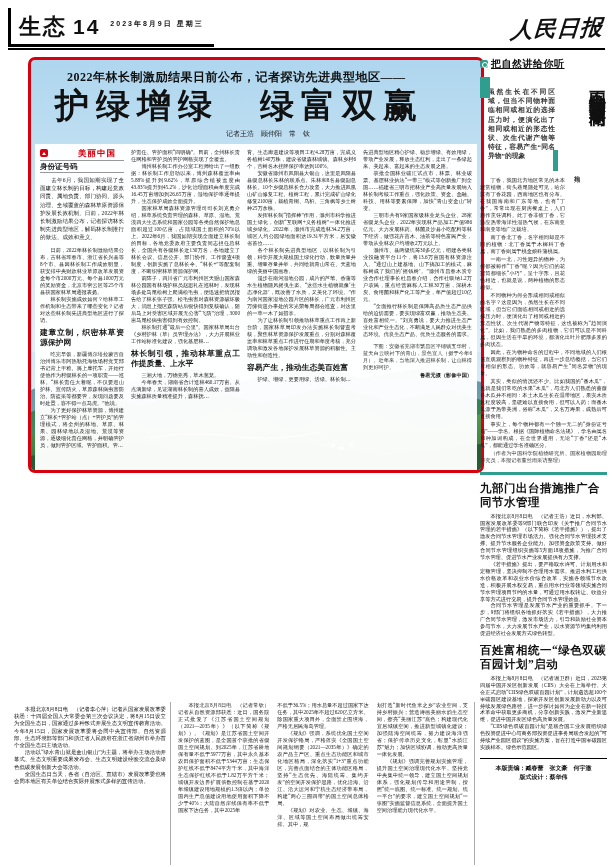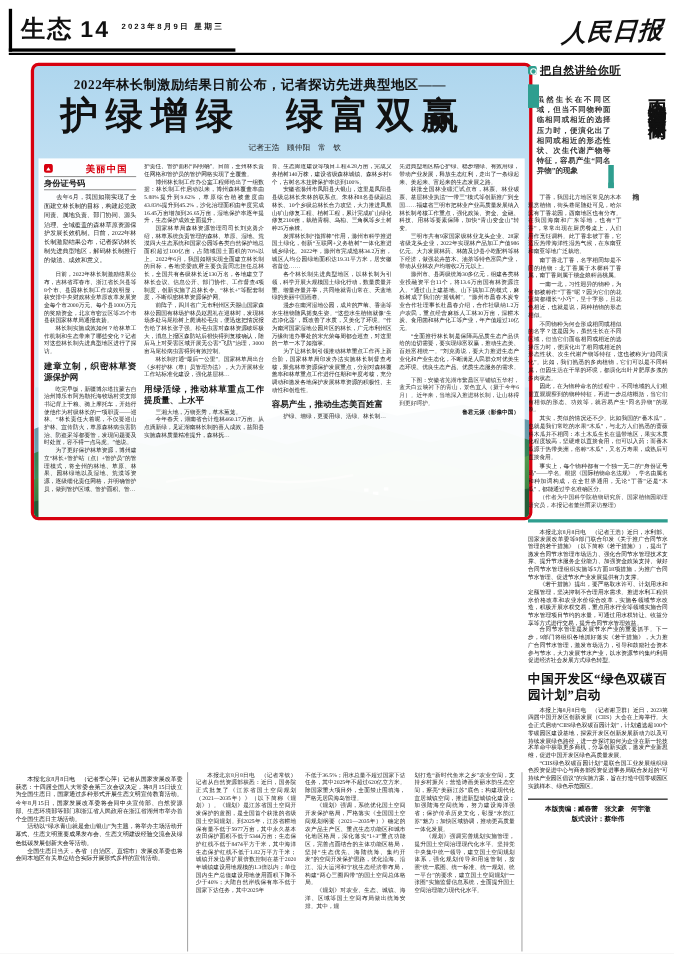--- a/index.html
+++ b/index.html
@@ -150,21 +150,21 @@
             <div class="para">吃完早饭，新疆博尔塔拉蒙古自治州博乐市阿热勒托海牧场村党支部书记背上干粮、骑上摩托车，开始行使他作为村级林长的一项职责——巡林。“林长责任大着呢，不仅要巡山护林、宣传防火，草原森林病虫害防治、防盗采等都要管，发现问题要及时处置，容不得一点马虎。”他说。</div>
             <div class="para">为了更好保护林草资源，博州建立“林长+管护站（点）+管护员”的管理模式，将全州的林地、草原、林果、园林绿地以及湿地、荒漠等资源，逐级细化责任网格，并明确管护员，做到管护区域、管护面积、管…</div>
           </div>
       </div>
       <div class="colm cx">
           <div class="para cont">护责任、管护面积“四明确”。目前，全州林长责任网格和管护员的管护网格实现了全覆盖。</div>
           <div class="para">博州林长制工作办公室工程师给出了一组数据：林长制工作启动以来，博州森林覆盖率由5.88%提升到9.62%，草原综合植被盖度由43.83%提升到45.2%，沙化治理面积由年度完成16.45万亩增加到26.65万亩，湿地保护率逐年提升，生态保护成效全面提升。</div>
           <div class="para">国家林草局森林资源管理司司长刘克勇介绍，林草系统负责管理的森林、草原、湿地、荒漠四大生态系统和国家公园等各类自然保护地总面积超过100亿亩，占陆域国土面积的70%以上。2022年6月，我国如期实现全面建立林长制的目标，各地党委政府主要负责同志担任总林长，全国共有各级林长近130万名，各地建立了林长会议、信息公开、部门协作、工作督查4项制度，创新实施了总林长令、“林长+”等配套制度，不断织密林草资源保护网。</div>
           <div class="para">前阵子，四川省广元市利州区天曌山国家森林公园国有林场护林员赵思礼在巡林时，发现林场多处马尾松树上爬满松毛虫，便迅速把情况报告给了林长张子强。松毛虫害对森林资源破坏极大，消息上报区森防站后很快得到复核确认，随后马上对受害区域开展无公害“飞防”治理，3000亩马尾松病虫害得到有效控制。</div>
           <div class="para">林长制打通“最后一公里”。国家林草局出台《乡村护林（草）员管理办法》，大力开展林业工作站标准化建设，强化基层林…</div>
-          <div class="sec-head">用绿活绿，推动林草重点工作提质量、上水平</div>
+          <div class="sec-head">林长制引领，推动林草重点工作提质量、上水平</div>
           <div class="para">三湘大地，万物竞秀，草木葱茏。</div>
           <div class="para">今年春天，湖南省合计造林460.17万亩。从点滴新绿，见证湖南林长制的喜人成效，益阳县实施森林质量精准提升，森林抚…</div>
         </div>
       <div class="colm cx">
           <div class="para cont">育、生态廊道建设等项目工程4.28万亩，完成义务植树140万株，建设省级森林城镇、森林乡村6个，古树名木挂牌保护率达到100%。</div>
           <div class="para">安徽省滁州市凤阳县大银山，这里是凤阳县县级总林长朱林的联系点。朱林和8名县级副总林长、10个乡级总林长合力攻坚，大力推进凤凰山矿山修复工程、植树工程，累计完成矿山绿化修复2100亩，栽植青桐、乌桕、三角枫等乡土树种25万余株。</div>
           <div class="para">发挥林长制“指挥棒”作用，滁州市科学推进国土绿化，创新“互联网+义务植树”一体化推进城乡绿化。2022年，滁州市完成造林34.2万亩，城区人均公园绿地面积达19.31平方米，居安徽省首位……</div>
           <div class="para">各个林长制先进典型地区，以林长制为引领，科学开展大规模国土绿化行动，数量质量并重、增量存量并举，共同绘就青山常在、天蓝地绿的美丽中国画卷。</div>
           <div class="para">漫步在南河湿地公园，成片的芦苇、香蒲等水生植物随风摇曳生姿。“这些水生植物就像‘生态净化器’，既改善了水质，又美化了环境。”作为南河国家湿地公园片区的林长，广元市利州区万缘街道办事处的宋光荣每周都会巡查，对这里的一草一木了如指掌。</div>
           <div class="para">为了让林长制引领推动林草重点工作再上新台阶，国家林草局印发办法实施林长制督查考核，聚焦林草资源保护发展重点，分别对森林覆盖率和林草重点工作进行任期和年度考核，充分调动和激发各地保护发展林草资源的积极性、主动性和创造性。</div>
@@ -200,29 +200,30 @@
           <div class="para">一南一北，习性迥异的物种，为何都被称作“丁香”呢？因为它们的花冠筒都细长“小巧”，呈十字形，且花色相近，也就是说，两种植物的形态相似。</div>
           <div class="para">不同物种为何会形成相同或相似的名字？这是因为，虽然生长在不同区域，但当它们面临相同或相近的选择压力时，便演化出了相同或相近的形态性状、次生代谢产物等特征，这也被称为“趋同演化”。比如，我们熟悉的多肉植物，它们可以是不同科属，但因生活在干旱的环境，都演化出叶片肥厚多浆的多肉状态。</div>
           <div class="para">因此，在为物种命名的过程中，不同地域的人们根据直观观察到的物种特征，再进一步总结概括，当它们有相似的形态、功效等，就容易产生“同名异物”的现象。</div>
           <div class="para">其实，类似的情况还不少。比如我国的“番木瓜”，也就是我们常吃的水果“木瓜”，与北方人们熟悉的蔷薇科木瓜并不相同：本土木瓜生长在温带地区，果实木质化程度较高，坚硬难以直接食用，但可以入药；而番木瓜源于热带美洲，俗称“木瓜”，又名万寿果，成熟后可直接食用。</div>
           <div class="para">事实上，每个物种都有一个独一无二的“身份证号码”——学名。根据《国际植物命名法规》，学名由属名和种加词构成，在全世界通用，无论“丁香”还是“木瓜”，都能通过学名准确区分。</div>
           <div class="para attr">（作者为中国科学院植物研究所、国家植物园助理研究员，本报记者董丝雨采访整理）</div>
         </div>
     </div>
     <div class="teal-div"></div>
     <div>
+      <div class="rail-art-title">九部门出台措施推广合同节水管理</div>
       <div class="rail-art-body">
           <div class="para">本报北京8月8日电　（记者王浩）近日，水利部、国家发展改革委等9部门联合印发《关于推广合同节水管理的若干措施》（以下简称《若干措施》），提出了激发合同节水管理市场活力、强化合同节水管理技术支撑、提升节水服务企业能力、加强资金政策支持、做好合同节水管理组织实施等5方面18项措施，为推广合同节水管理、促进节水产业发展提供有力支撑。</div>
           <div class="para">《若干措施》提出，要严格取水许可、计划用水和定额管理，坚决抑制不合理用水需求。推进水利工程供水价格改革和农业水价综合改革，实施各领域节水改造，积极开展水权交易，重点用水行业等领域实施合同节水管理项目节约的水量，可通过用水权转让、收益分享等方式进行交易，提升合同节水管理效益。</div>
           <div class="para">合同节水管理是发展节水产业的重要抓手。下一步，9部门将组织各地抓好落实《若干措施》，大力推广合同节水管理，激发市场活力，引导和鼓励社会资本参与节水，大力发展节水产业，以水资源节约集约利用促进经济社会发展方式绿色转型。</div>
         </div>
     </div>
     <div style="height:6px;"></div>
     <div>
-      <div class="rail-art-title">中国开发区“绿色双碳百园计划”启动</div>
+      <div class="rail-art-title">百姓富相统一“绿色双碳百园计划”启动</div>
       <div class="rail-art-body">
           <div class="para">本报上海8月8日电　（记者谢卫群）近日，2023第四届中国开发区创新发展（CIIS）大会在上海举行。大会正式启动“CIIS绿色双碳百园计划”，计划遴选超100个零碳园区建设基地，探索开发区创新发展新动力以及可持续发展绿色路径，进一步探讨如何为企业在新一轮技术革命中获取更多商机，分享创新实践，激发产业新思维，促进中国开发区绿色高质量发展。</div>
           <div class="para">“CIIS绿色双碳百园计划”是联合国工业发展组织绿色投资促进中心与商务部投资促进事务局联合发起的“可持续产业园区倡议”的实施方案，旨在打造中国零碳园区实践样本、绿色示范园区。</div>
         </div>
     </div>
     <div class="foot-rule"></div>
     <div class="foot-line">本版责编：臧春蕾　张文豪　何宇澈</div>
     <div class="foot-line">版式设计：蔡华伟</div>
   </div>
 

